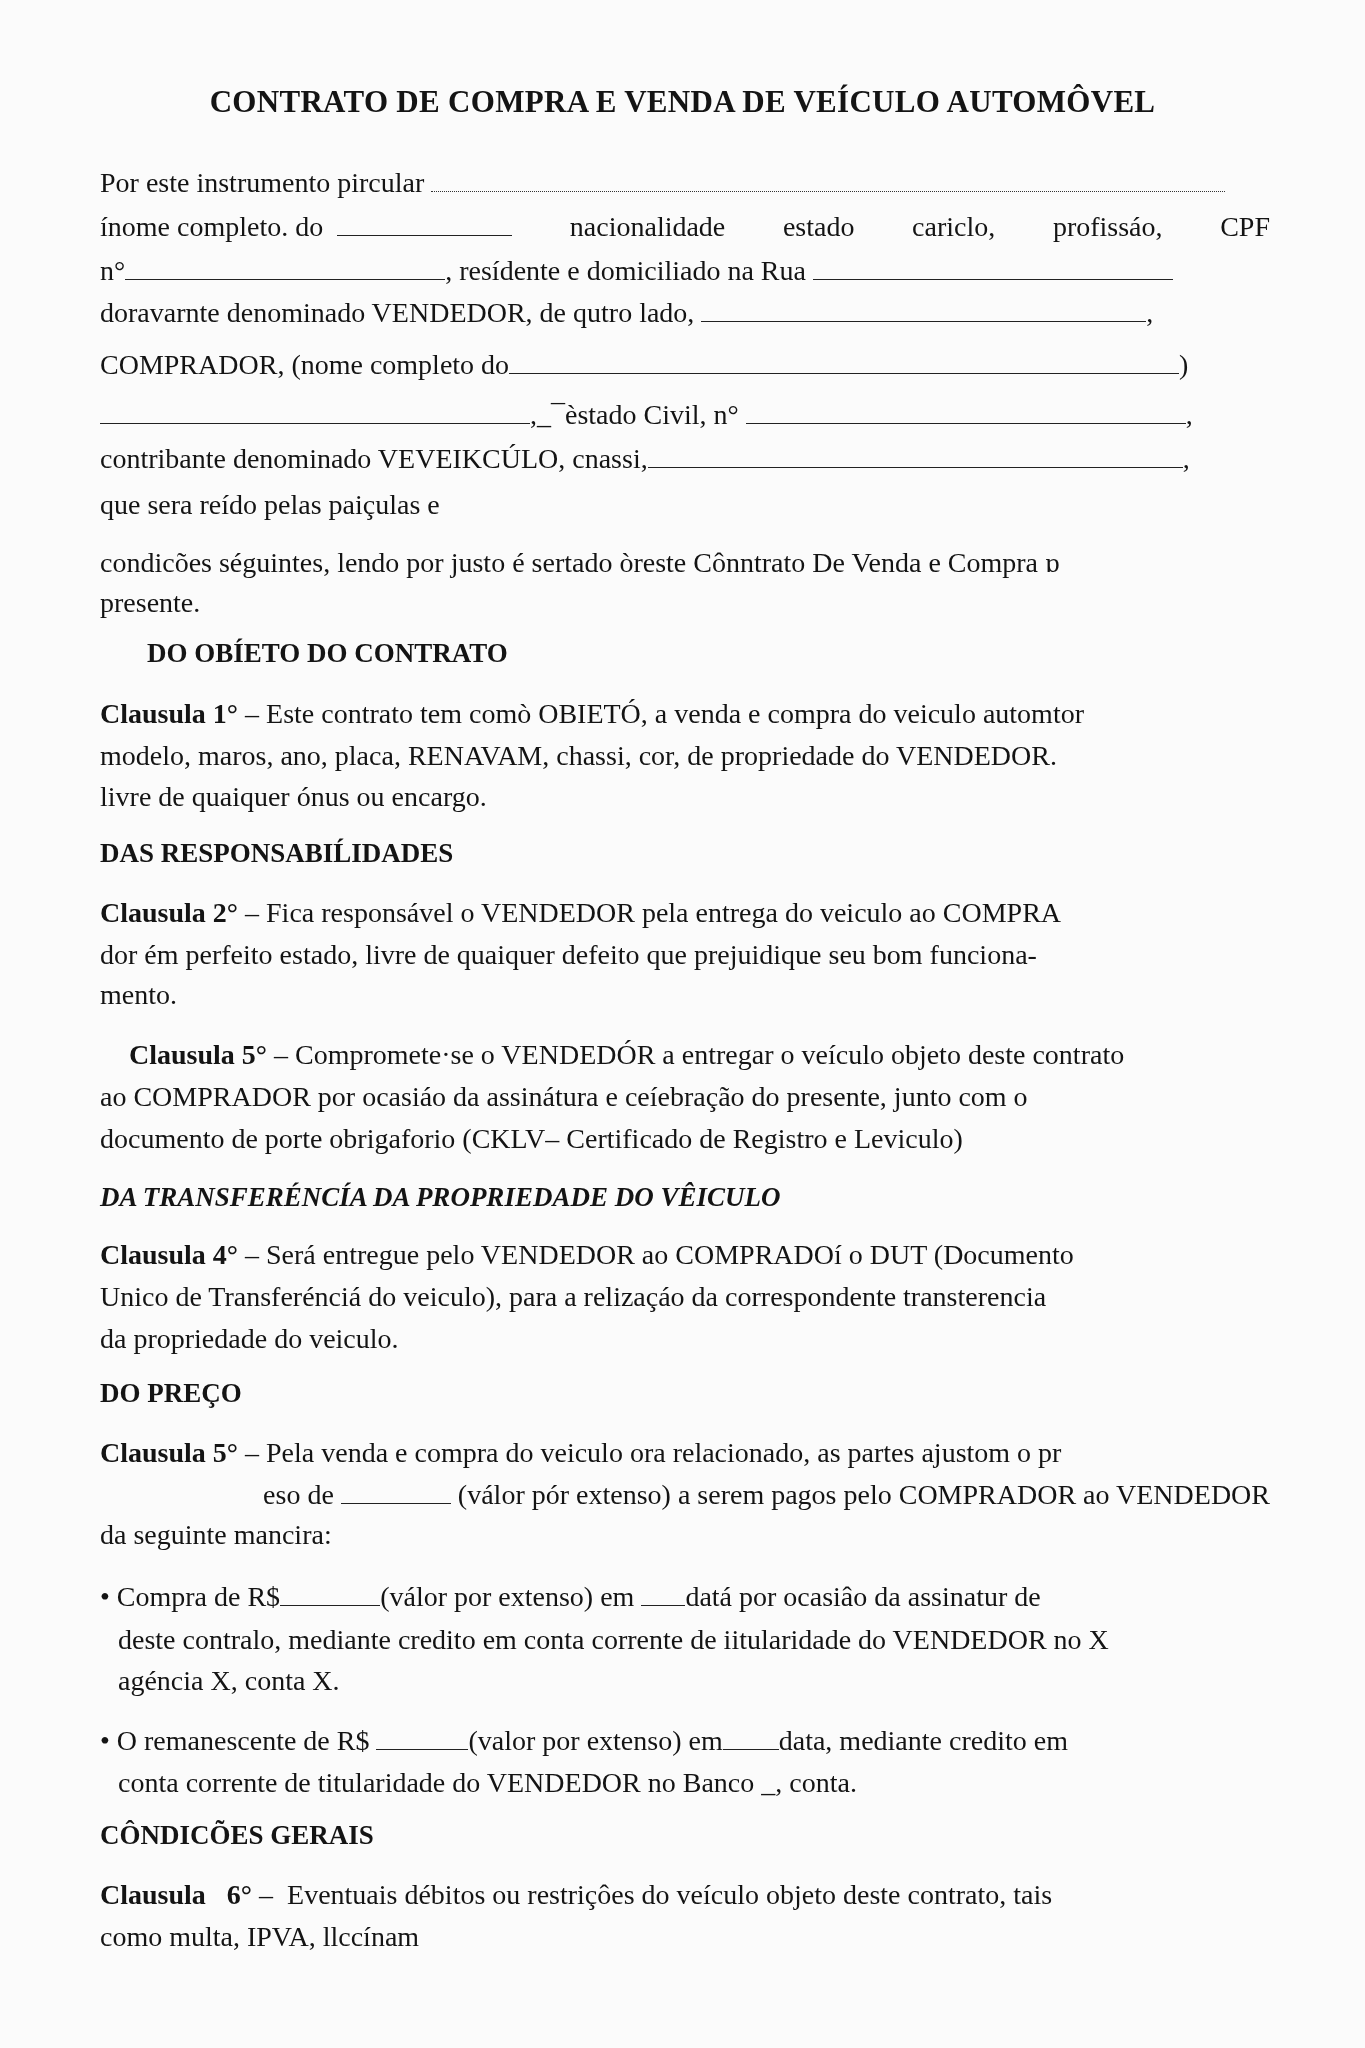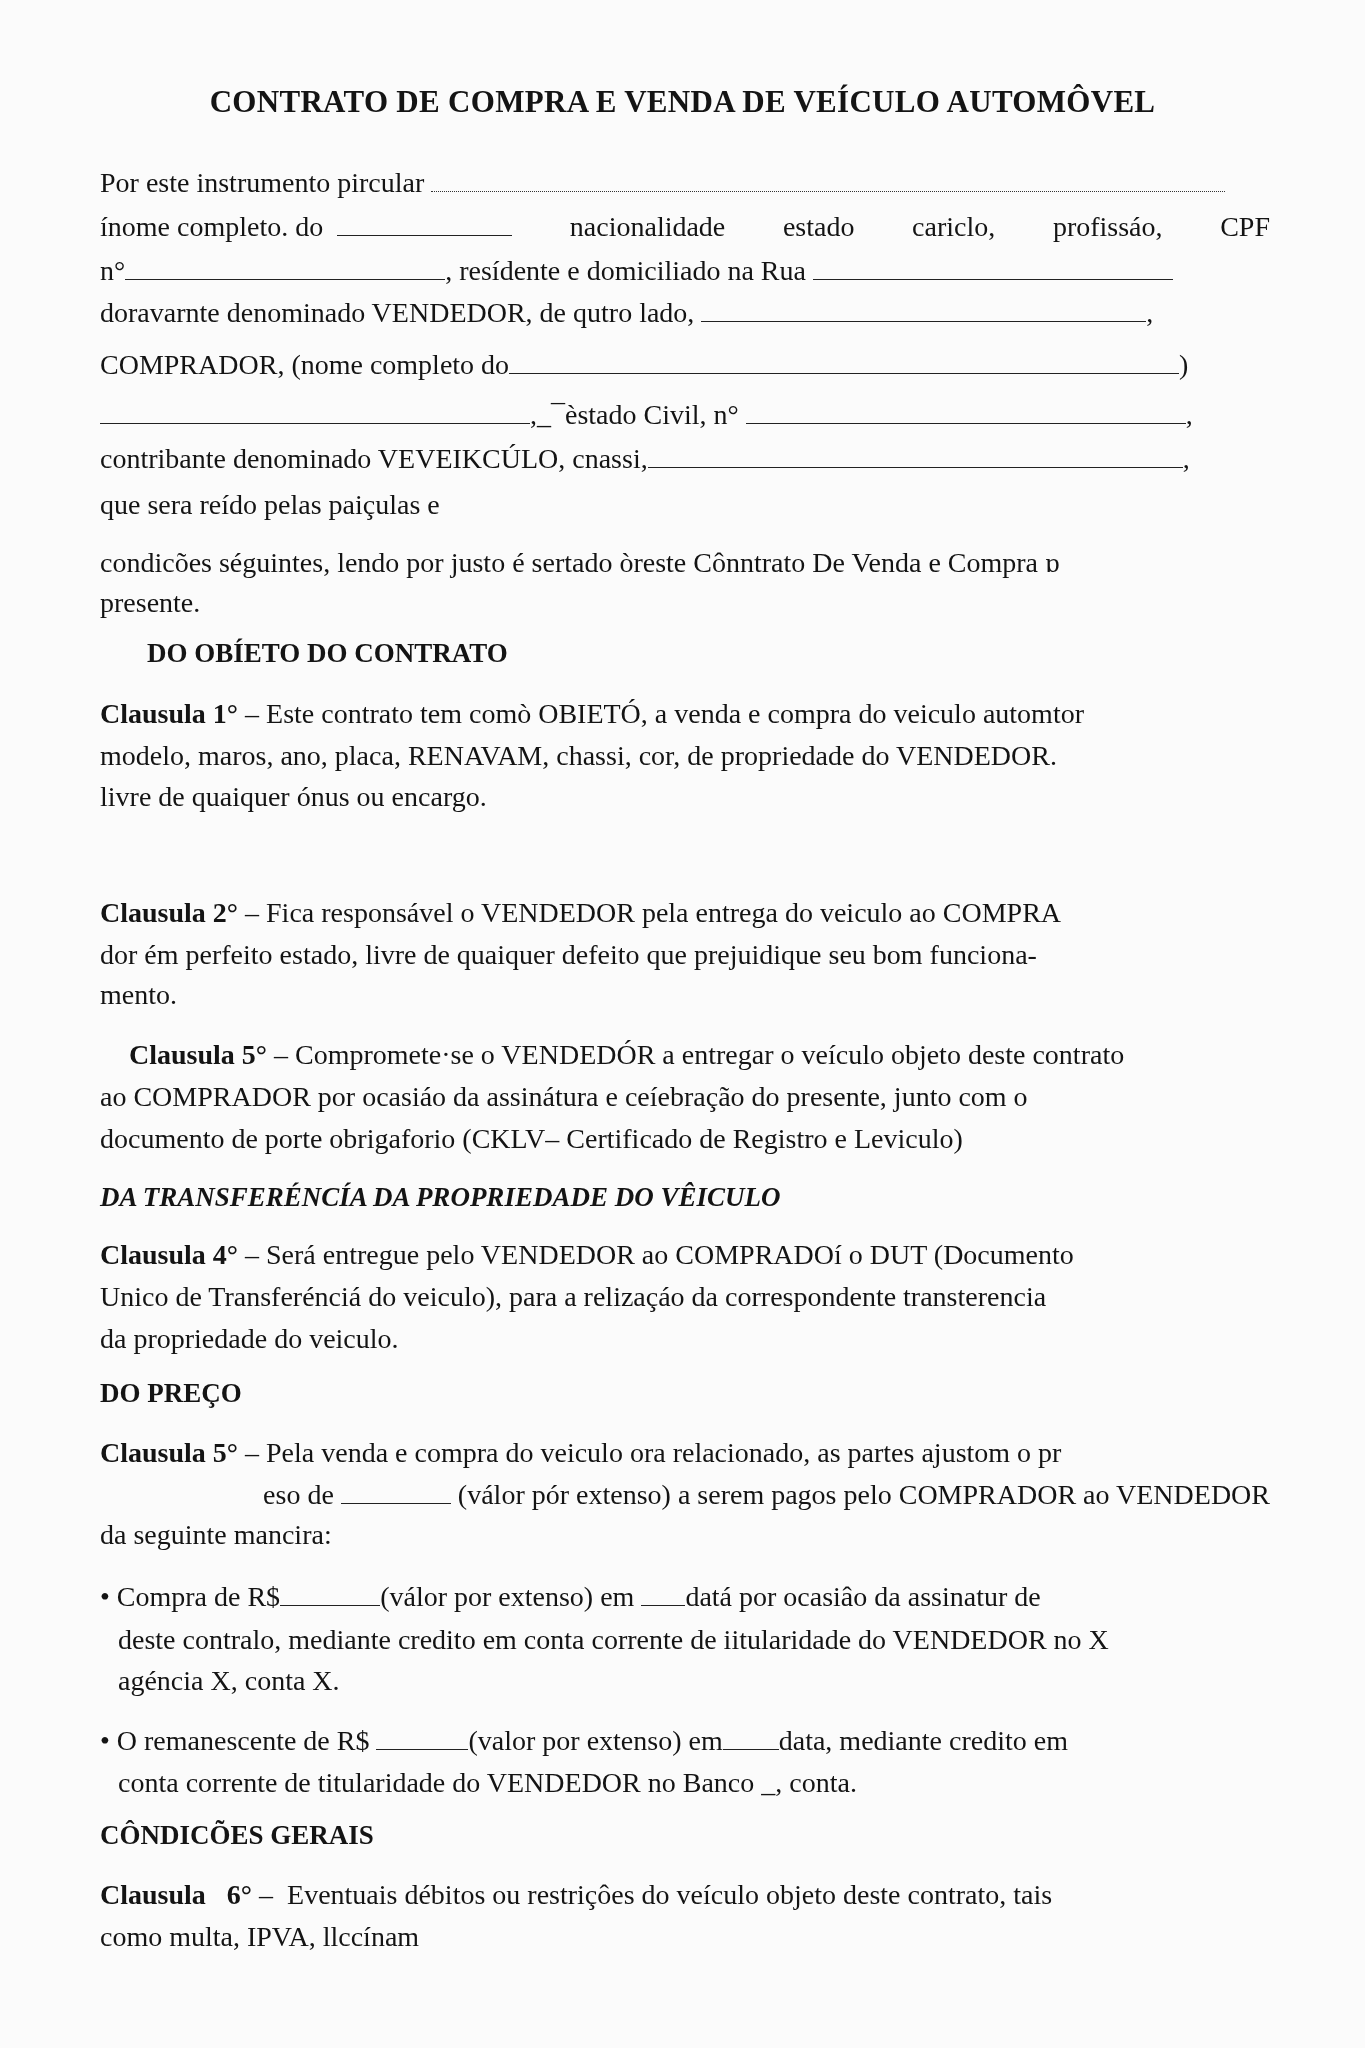--- a/index.html
+++ b/index.html
@@ -73,20 +73,21 @@
   <div class="line" style="top:546px;">condicões séguintes, lendo por justo é sertado òreste Cônntrato De Venda e Compra ɒ</div>
   <div class="line" style="top:586px;">presente.</div>
 
   <div class="line heading" style="top:636px;margin-left:47px;">DO OBÍETO DO CONTRATO</div>
   <div class="line" style="top:697px;">
     <span class="clause-label">Clausula 1°</span><span> – Este contrato tem comò OBIETÓ, a venda e compra do veiculo automtor</span>
   </div>
   <div class="line" style="top:739px;">modelo, maros, ano, placa, RENAVAM, chassi, cor, de propriedade do VENDEDOR.</div>
   <div class="line" style="top:780px;">livre de quaiquer ónus ou encargo.</div>
 
+  <div class="line heading" style="top:836px;">DAS RESPONSABIĹIDADES</div>
   <div class="line" style="top:896px;">
     <span class="clause-label">Clausula 2°</span><span> – Fica responsável o VENDEDOR pela entrega do veiculo ao COMPRA</span>
   </div>
   <div class="line" style="top:938px;">dor ém perfeito estado, livre de quaiquer defeito que prejuidique seu bom funciona-</div>
   <div class="line" style="top:978px;">mento.</div>
 
   <div class="line" style="top:1038px;margin-left:29px;">
     <span class="clause-label">Clausula 5°</span><span> – Compromete·se o VENDEDÓR a entregar o veículo objeto deste contrato</span>
   </div>
   <div class="line" style="top:1080px;">ao COMPRADOR por ocasiáo da assinátura e ceíebração do presente, junto com o</div>

